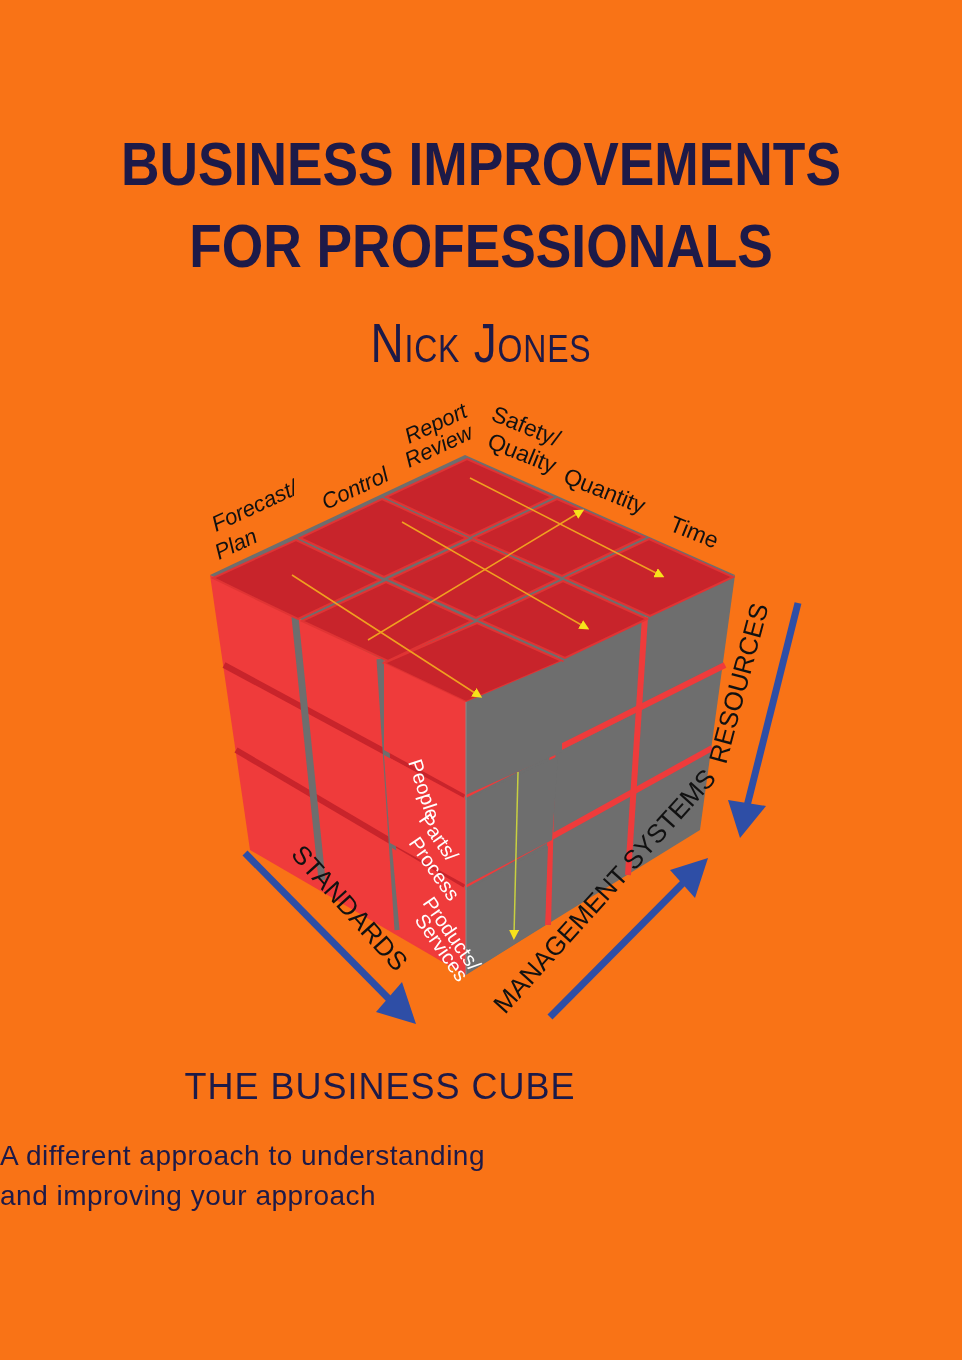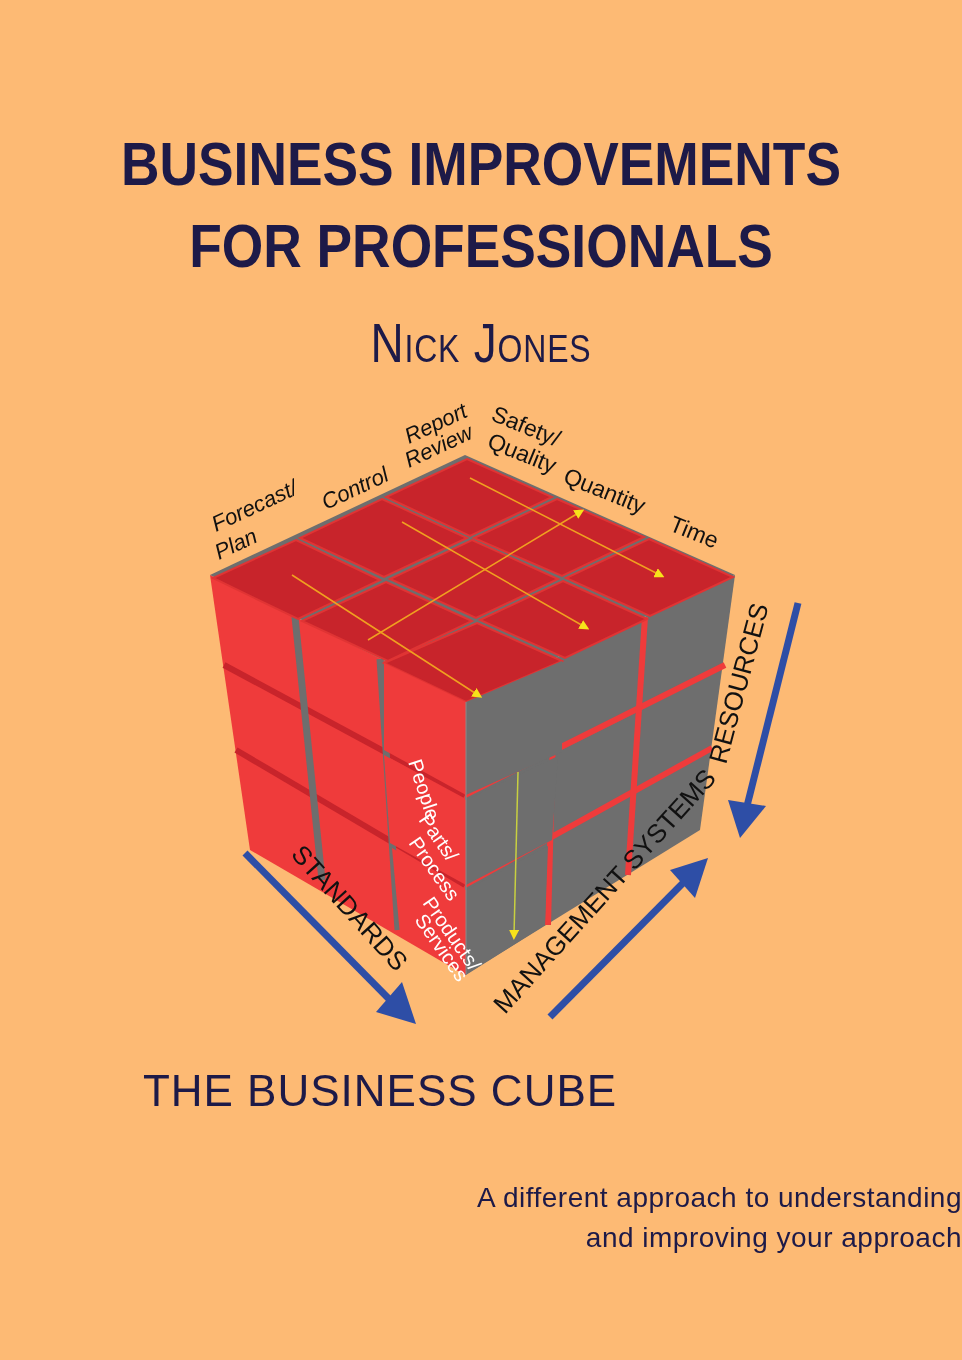--- a/index.html
+++ b/index.html
@@ -1,40 +1,40 @@
 <!DOCTYPE html>
 <html><head>
 <meta charset="utf-8">
 <style>
   html, body { margin: 0; padding: 0; background: #ffffff; }
   body { width: 962px; height: 1360px; position: relative; overflow: hidden; }
-  .cover { position: absolute; inset: 0; background: #fdba74; }
+  .cover { position: absolute; inset: 0; background: #f97316; }
   .title {
     position: absolute; left: 0; width: 962px; text-align: center;
     font-family: "Liberation Sans", sans-serif; font-weight: bold;
     color: #1d1a48; font-size: 62px; letter-spacing: 0px;
     transform: scaleX(0.86); transform-origin: center;
   }
   .title.l1 { top: 128px; }
   .title.l2 { top: 210px; }
   .author {
     position: absolute; top: 310px; left: 0; width: 962px; text-align: center;
     font-family: "Liberation Sans", sans-serif; color: #1d1a48;
     font-size: 56px; transform: scaleX(0.82); transform-origin: center;
     font-variant: small-caps; letter-spacing: 1px;
   }
   .subtitle {
     position: absolute; top: 1066px; left: 0; width: 760px; text-align: center;
     font-family: "Liberation Sans", sans-serif; color: #1d1a48;
-    font-size: 44px; letter-spacing: 1px;
+    font-size: 36px; letter-spacing: 1px;
   }
   .tagline {
-    position: absolute; top: 1136px; left: 0; width: 962px; text-align: right;
+    position: absolute; top: 1136px; left: 0; width: 962px; text-align: left;
     font-family: "Liberation Sans", sans-serif; color: #1d1a48;
-    font-size: 28px; line-height: 40px; letter-spacing: 0.5px; margin-top: 42px;
+    font-size: 28px; line-height: 40px; letter-spacing: 0.5px;
   }
   svg.cube { position: absolute; left: 0; top: 0; }
   .lbl { font-family: "Liberation Sans", sans-serif; font-style: italic; font-size: 22px; fill: #111; }
   .lbl2 { font-family: "Liberation Sans", sans-serif; font-size: 23px; fill: #111; }
   .axis { font-family: "Liberation Sans", sans-serif; font-size: 26px; fill: #111; font-weight: normal; letter-spacing: 0px; }
   .face { font-family: "Liberation Sans", sans-serif; font-size: 20px; fill: #ffffff; }
 </style>
 </head>
 <body>
 

